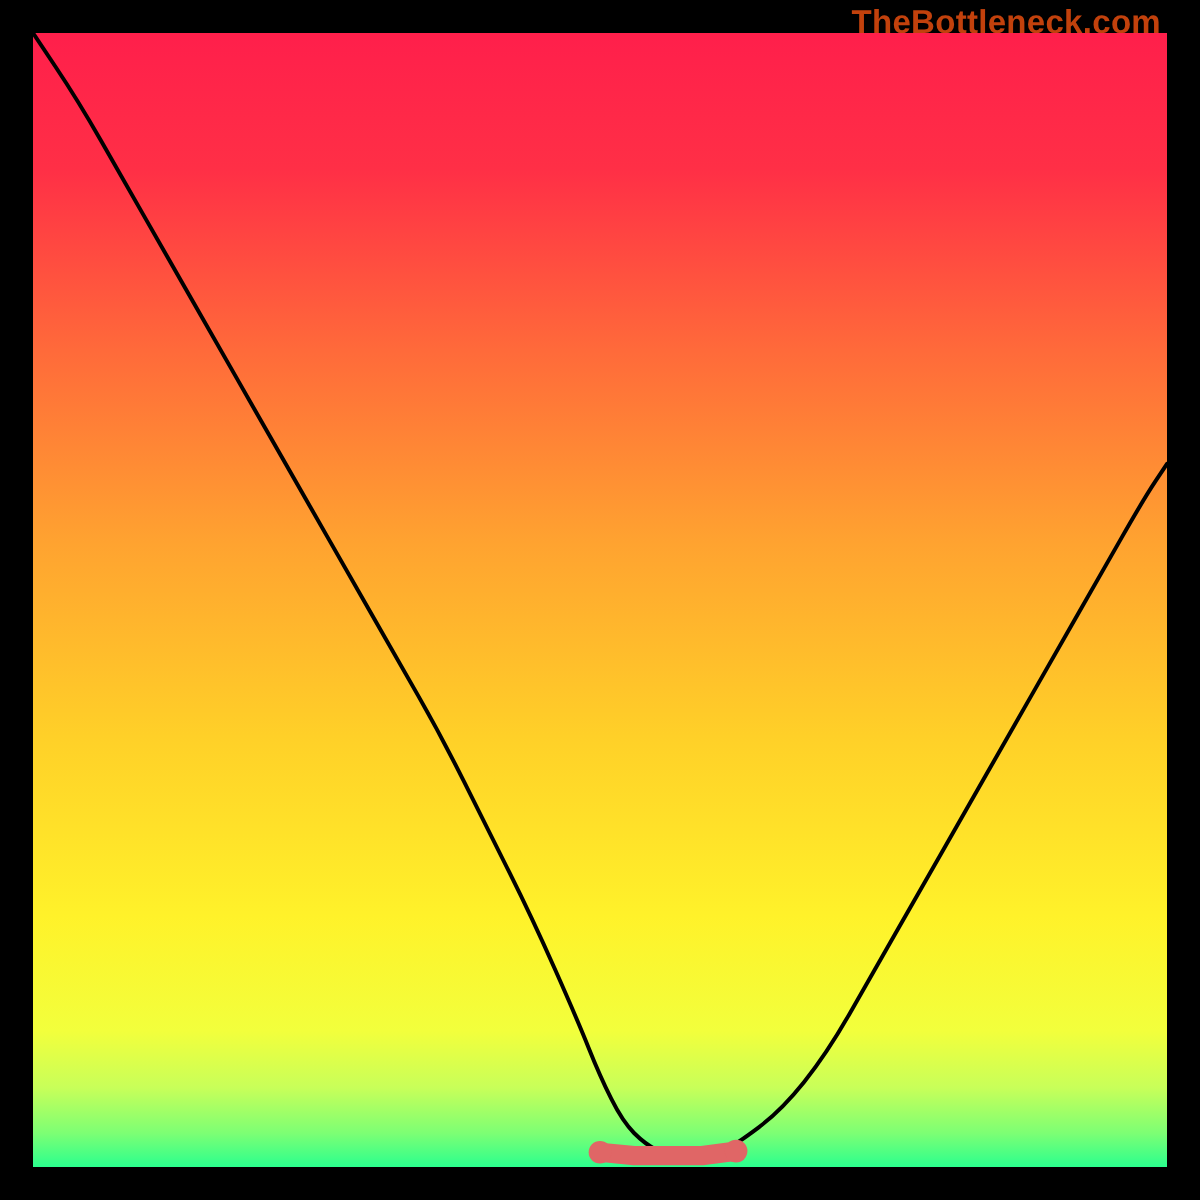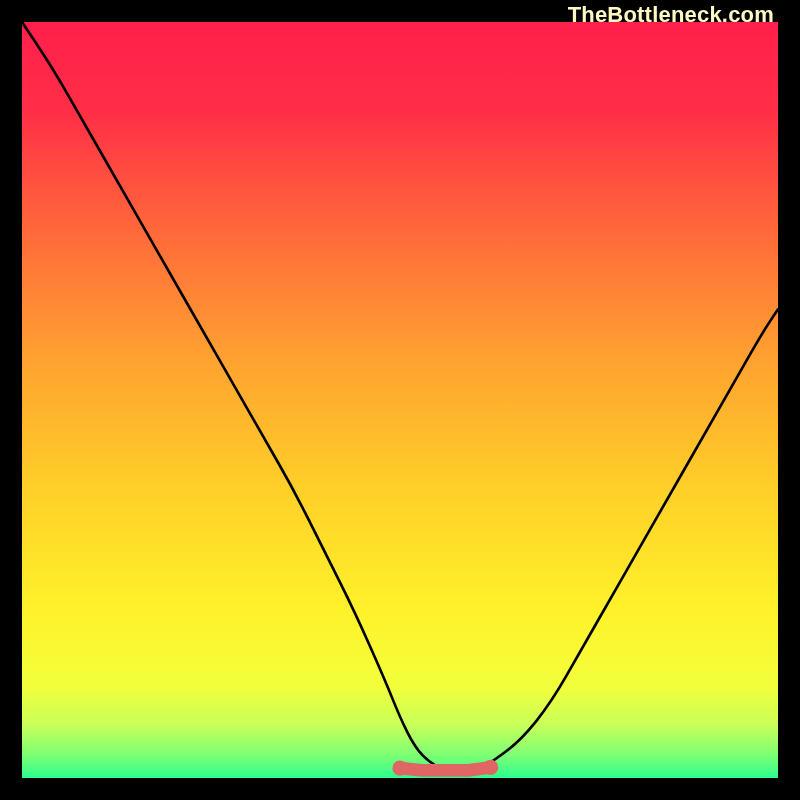--- a/index.html
+++ b/index.html
@@ -29,21 +29,21 @@
     inset: 0;
   }
   .curve-svg {
     position: absolute;
     inset: 0;
   }
   .watermark {
     position: absolute;
     top: 2px;
     right: 26px;
-    color: #fef9c3;
+    color: #c2410c;
     font-size: 22px;
     font-weight: 600;
     letter-spacing: 0.2px;
   }
 </style>
 </head>
 <body>
 
 <div class="outer">
   <div class="watermark">TheBottleneck.com</div>

